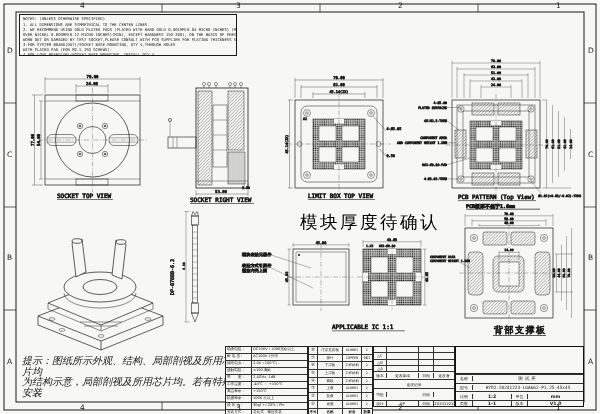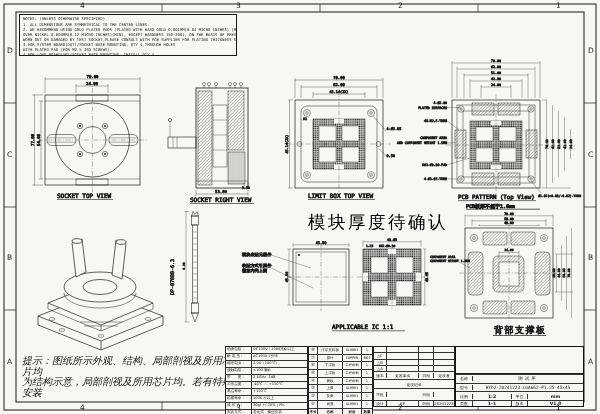--- a/index.html
+++ b/index.html
@@ -2,21 +2,21 @@
 <html><head>
 <meta charset="utf-8">
 <style>
   html,body{margin:0;padding:0;background:#e8e8e6;overflow:hidden;}
   .sheet{position:relative;width:600px;height:414px;background:#f7f7f4;font-family:"DejaVu Sans",sans-serif;color:#1a1a1a;}
   svg.art{position:absolute;left:0;top:0;}
   svg text{fill:#111;font-family:"DejaVu Sans Mono",monospace;}
   .zone{position:absolute;font-size:7.5px;color:#222;font-family:"DejaVu Sans",sans-serif;}
   .notes{position:absolute;left:19px;top:14px;width:218px;height:42px;border:0.8px solid #1a1a1a;padding:1px 3px;box-sizing:border-box;font-family:"DejaVu Sans Mono",monospace;font-size:3.9px;line-height:5.0px;white-space:nowrap;overflow:hidden;}
   .notes .t{margin-bottom:0.5px;}
-  .module-note{position:absolute;left:308px;top:210px;font-size:17.5px;letter-spacing:2.5px;color:#000;font-family:"DejaVu Serif",serif;font-weight:500;}
+  .module-note{position:absolute;left:300px;top:210px;font-size:17.5px;letter-spacing:2.5px;color:#000;font-family:"DejaVu Serif",serif;font-weight:500;}
   .hint{position:absolute;left:22px;top:356px;width:212px;font-size:10px;line-height:10.6px;font-family:Liberation Serif, serif;font-style:italic;color:#111;}
   
   .cell{box-sizing:border-box;white-space:nowrap;overflow:hidden;}
   .spec{position:absolute;left:225px;top:346px;width:83px;border:0.7px solid #222;box-sizing:border-box;display:flex;flex-direction:column;background:#f7f7f4;}
   .spec .r{display:flex;height:6px;border-top:0.5px solid #333;}
   .spec .r:first-child{border-top:none;}
   .spec .l{width:26px;border-right:0.5px solid #333;font-size:3.6px;line-height:5.8px;padding-left:1px;}
   .spec .v{flex:1;font-size:3.6px;line-height:5.8px;padding-left:1px;}
   .bom{position:absolute;left:308px;top:346px;width:65px;border:0.7px solid #222;box-sizing:border-box;display:flex;flex-direction:column;background:#f7f7f4;}
   .bom .r{display:flex;height:6.7px;border-top:0.5px solid #333;}

